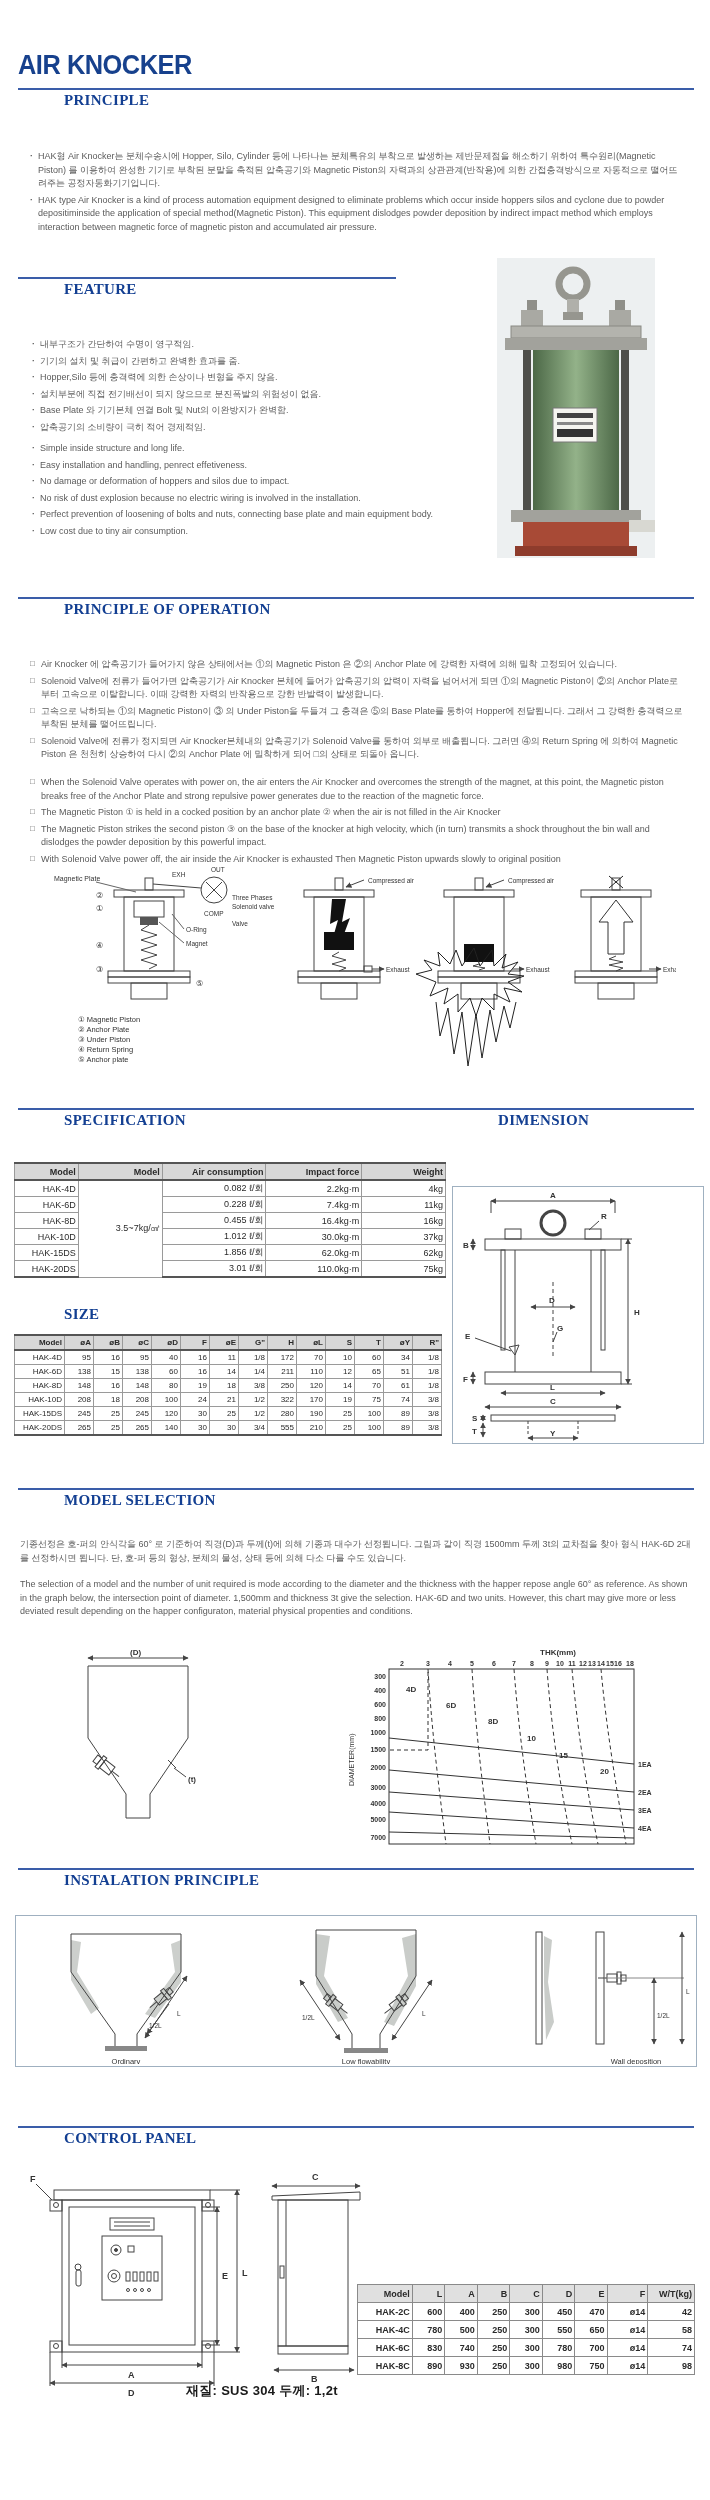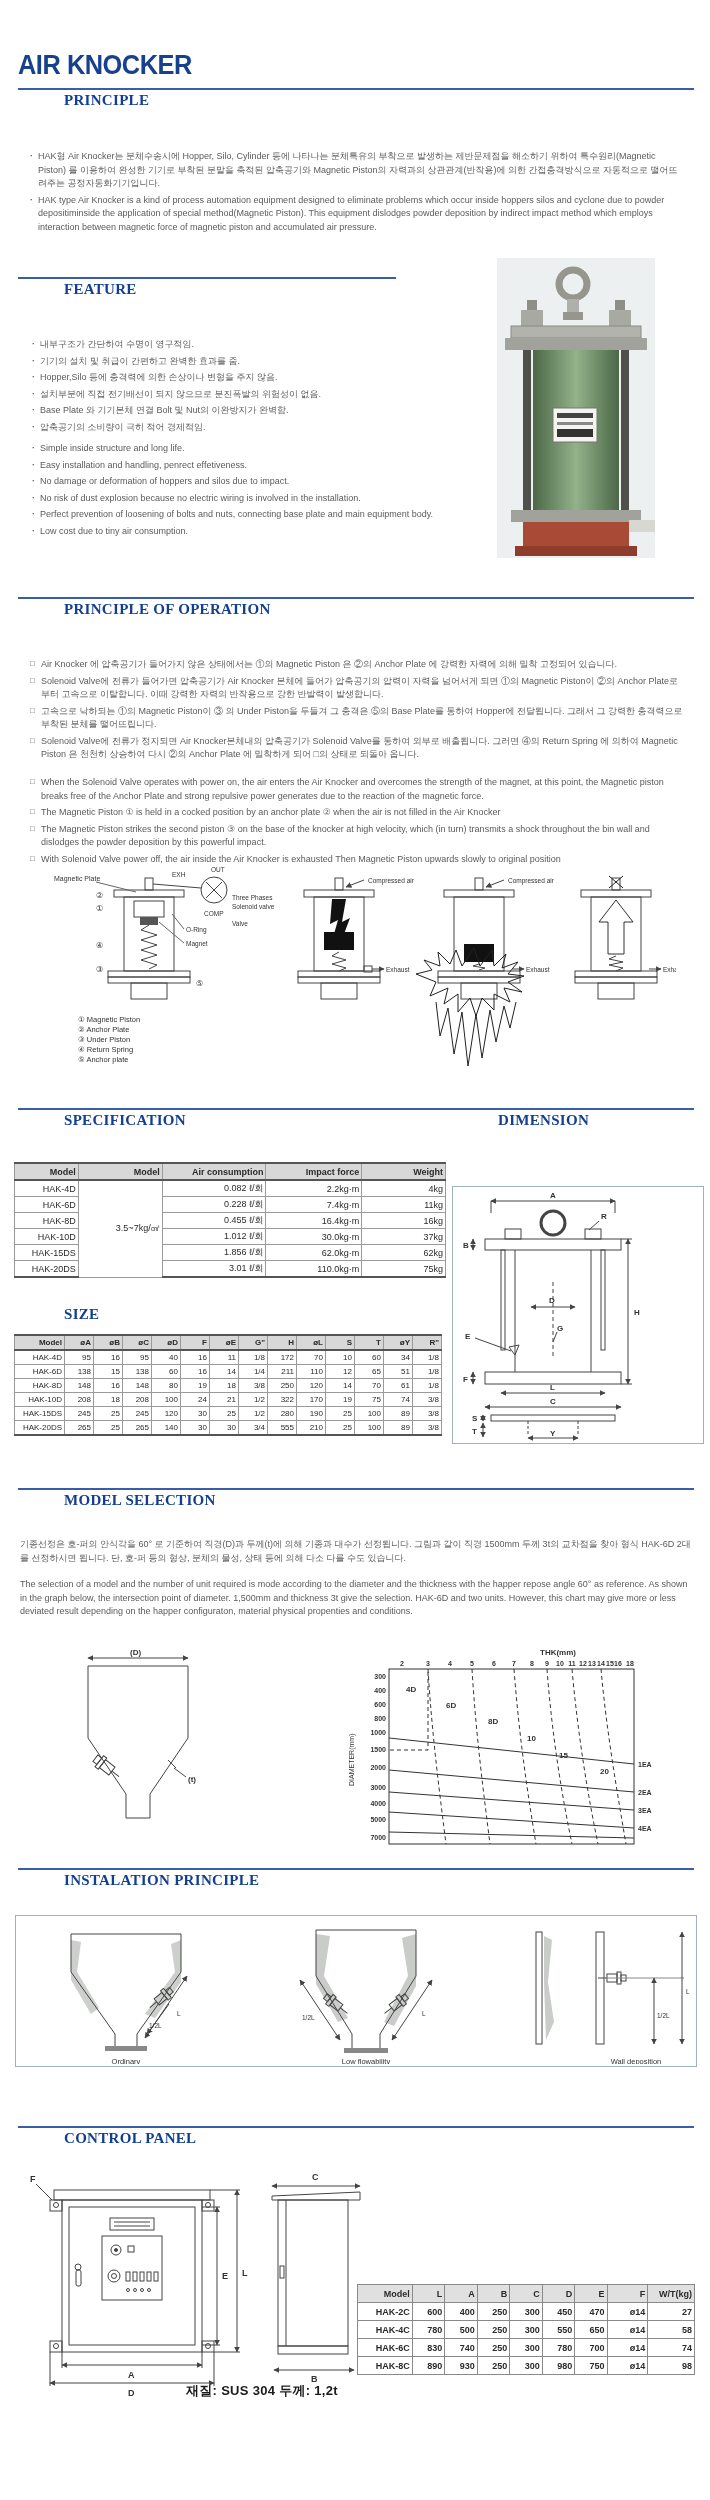--- a/index.html
+++ b/index.html
@@ -689,21 +689,21 @@
     <tbody>
         <tr>
           <td>HAK-2C</td>
           <td>600</td>
           <td>400</td>
           <td>250</td>
           <td>300</td>
           <td>450</td>
           <td>470</td>
           <td>ø14</td>
-          <td>27</td>
+          <td>42</td>
         </tr>
         <tr>
           <td>HAK-4C</td>
           <td>780</td>
           <td>500</td>
           <td>250</td>
           <td>300</td>
           <td>550</td>
           <td>650</td>
           <td>ø14</td>

